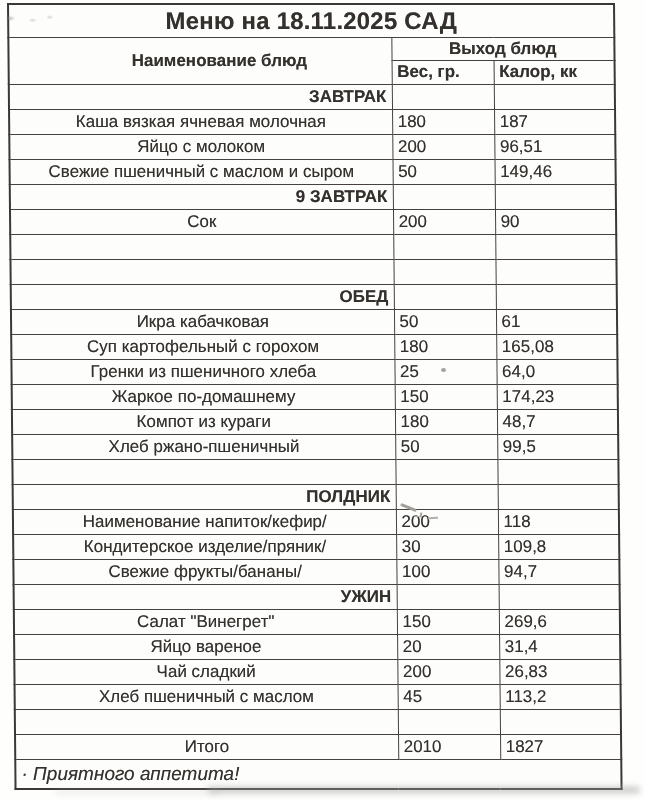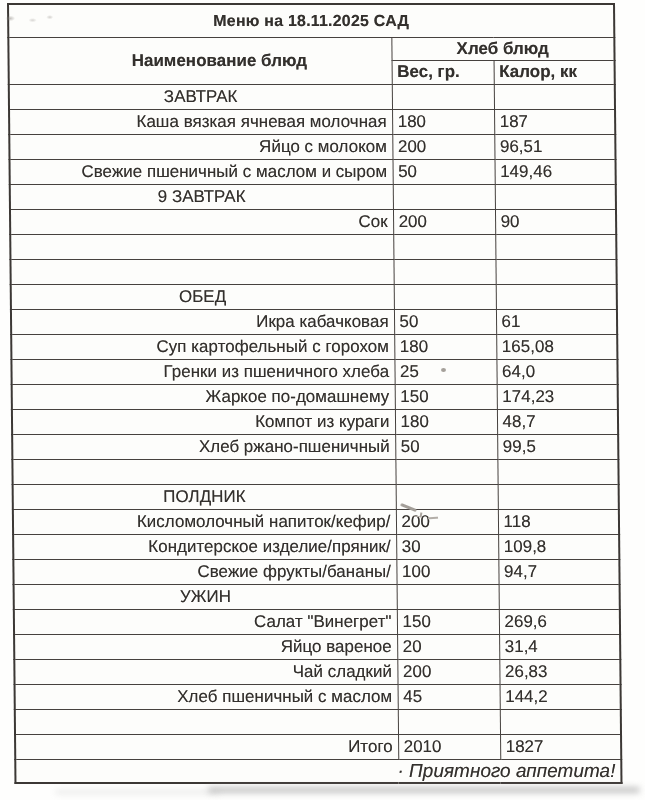--- a/index.html
+++ b/index.html
@@ -23,32 +23,32 @@
   }
   th, td {
     border:1.6px solid #46413e;
     padding:0 5px;
     font-size:17px; font-weight:normal;
     overflow:hidden; white-space:nowrap;
     text-shadow: 0 0 0.6px rgba(60,55,50,0.55);
     vertical-align:middle;
   }
   .title-row th {
-    height:33px; font-size:16px; font-weight:bold; text-align:center;
+    height:33px; font-size:24px; font-weight:bold; text-align:center;
     letter-spacing:0.2px;
   }
   th.name-h   { text-align:center; font-weight:bold;padding-left:43px; }
   th.group-h  { text-align:center; font-weight:bold; height:23px; }
   th.sub-h    { text-align:left;   font-weight:bold; height:24px;margin-top:8px; }
   tbody td    { height:25px; }
-  td.name     { text-align:right;margin-top:17px; }
-  td.sec      { text-align:center; font-weight:normal; }
+  td.name     { text-align:center;margin-top:17px; }
+  td.sec      { text-align:right; font-weight:bold; }
   td.num      { }
   tr.footer-row td {
-    height:23px; text-align:right; font-style:italic; font-size:19px;
+    height:30px; text-align:left; font-style:italic; font-size:19px;
   }
   
   .artifact { position:absolute; pointer-events:none; }
   .smudge-title {
     left:4px; top:13px; width:52px; height:12px;
     background:
       radial-gradient(ellipse 7px 4px at 12% 45%, rgba(150,145,140,.55), transparent 70%),
       radial-gradient(ellipse 6px 3px at 55% 60%, rgba(160,155,150,.40), transparent 70%),
       radial-gradient(ellipse 5px 3px at 88% 35%, rgba(160,155,150,.45), transparent 70%);
     filter: blur(0.6px);
@@ -89,21 +89,21 @@
       <col style="width:383px">
       <col style="width:102px">
       <col style="width:121px">
     </colgroup>
     <thead>
       <tr class="title-row">
         <th colspan="3">Меню на 18.11.2025 САД</th>
       </tr>
       <tr>
         <th rowspan="2" class="name-h">Наименование блюд</th>
-        <th colspan="2" class="group-h">Хлеб блюд</th>
+        <th colspan="2" class="group-h">Выход блюд</th>
       </tr>
       <tr>
         <th class="sub-h">Вес, гр.</th>
         <th class="sub-h">Калор, кк</th>
       </tr>
     </thead>
     <tbody id="tbody-rows">
         <tr>
           <td class="sec">ЗАВТРАК</td>
           <td class="num"></td>
@@ -183,21 +183,21 @@
           <td class="name"></td>
           <td class="num"></td>
           <td class="num"></td>
         </tr>
         <tr>
           <td class="sec">ПОЛДНИК</td>
           <td class="num"></td>
           <td class="num"></td>
         </tr>
         <tr>
-          <td class="name">Кисломолочный напиток/кефир/</td>
+          <td class="name">Наименование напиток/кефир/</td>
           <td class="num">200</td>
           <td class="num">118</td>
         </tr>
         <tr>
           <td class="name">Кондитерское изделие/пряник/</td>
           <td class="num">30</td>
           <td class="num">109,8</td>
         </tr>
         <tr>
           <td class="name">Свежие фрукты/бананы/</td>
@@ -220,21 +220,21 @@
           <td class="num">31,4</td>
         </tr>
         <tr>
           <td class="name">Чай сладкий</td>
           <td class="num">200</td>
           <td class="num">26,83</td>
         </tr>
         <tr>
           <td class="name">Хлеб пшеничный с маслом</td>
           <td class="num">45</td>
-          <td class="num">144,2</td>
+          <td class="num">113,2</td>
         </tr>
         <tr>
           <td class="name"></td>
           <td class="num"></td>
           <td class="num"></td>
         </tr>
         <tr>
           <td class="name">Итого</td>
           <td class="num">2010</td>
           <td class="num">1827</td>

